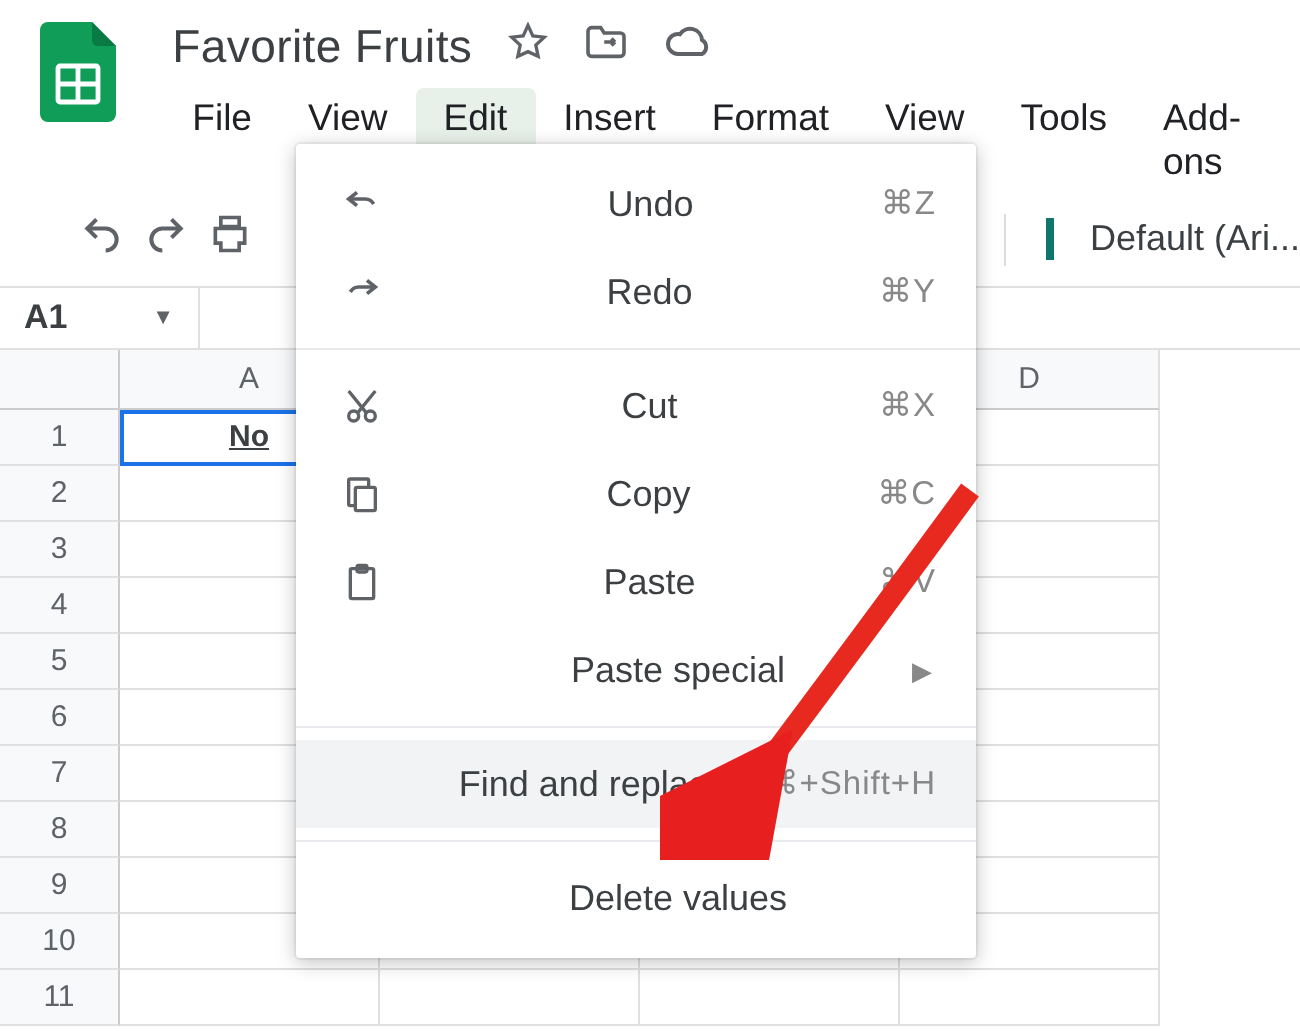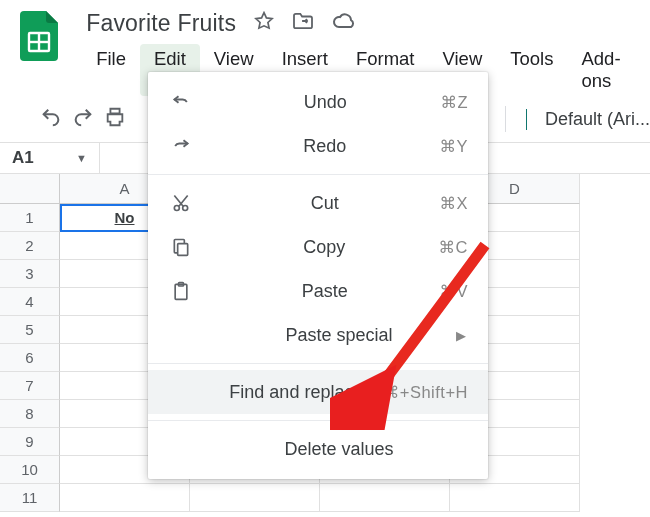--- a/index.html
+++ b/index.html
@@ -51,21 +51,21 @@
   .toolbar {
     display: flex;
     align-items: center;
     padding: 10px 0 10px 40px;
     gap: 10px;
     color: #5f6368;
   }
   .toolbar .sep { width: 1px; height: 26px; background: #dadce0; margin: 0 4px;}
   .font-box {
     display: flex; align-items: center;
-    border-left: 1px solid #0f766e;
+    border-left: 4px solid #0f766e;
     padding-left: 18px;
     margin-left: 6px;
     font-size: 18px;
     color: #3c4043;
   }
   
   .namebar {
     display: flex;
     align-items: center;
     border-top: 1px solid #e0e0e0;
@@ -215,22 +215,22 @@
         </span>
         <span>
           <svg width="24" height="18" viewBox="0 0 24 18" fill="none" stroke="#5f6368" stroke-width="2">
               <path d="M7 15a5 5 0 1 1 1-9.9A6 6 0 0 1 19 8a4 4 0 0 1 0 7z"></path>
             </svg>
         </span>
       </div>
     </div>
     <div class="menubar" id="menubar">
         <div class="menu-item">File</div>
+        <div class="menu-item">View</div>
         <div class="menu-item active">Edit</div>
-        <div class="menu-item">View</div>
         <div class="menu-item">Insert</div>
         <div class="menu-item">Format</div>
         <div class="menu-item">View</div>
         <div class="menu-item">Tools</div>
         <div class="menu-item">Add-ons</div>
       </div>
   </div>
 </div>
 
 <div class="toolbar">

